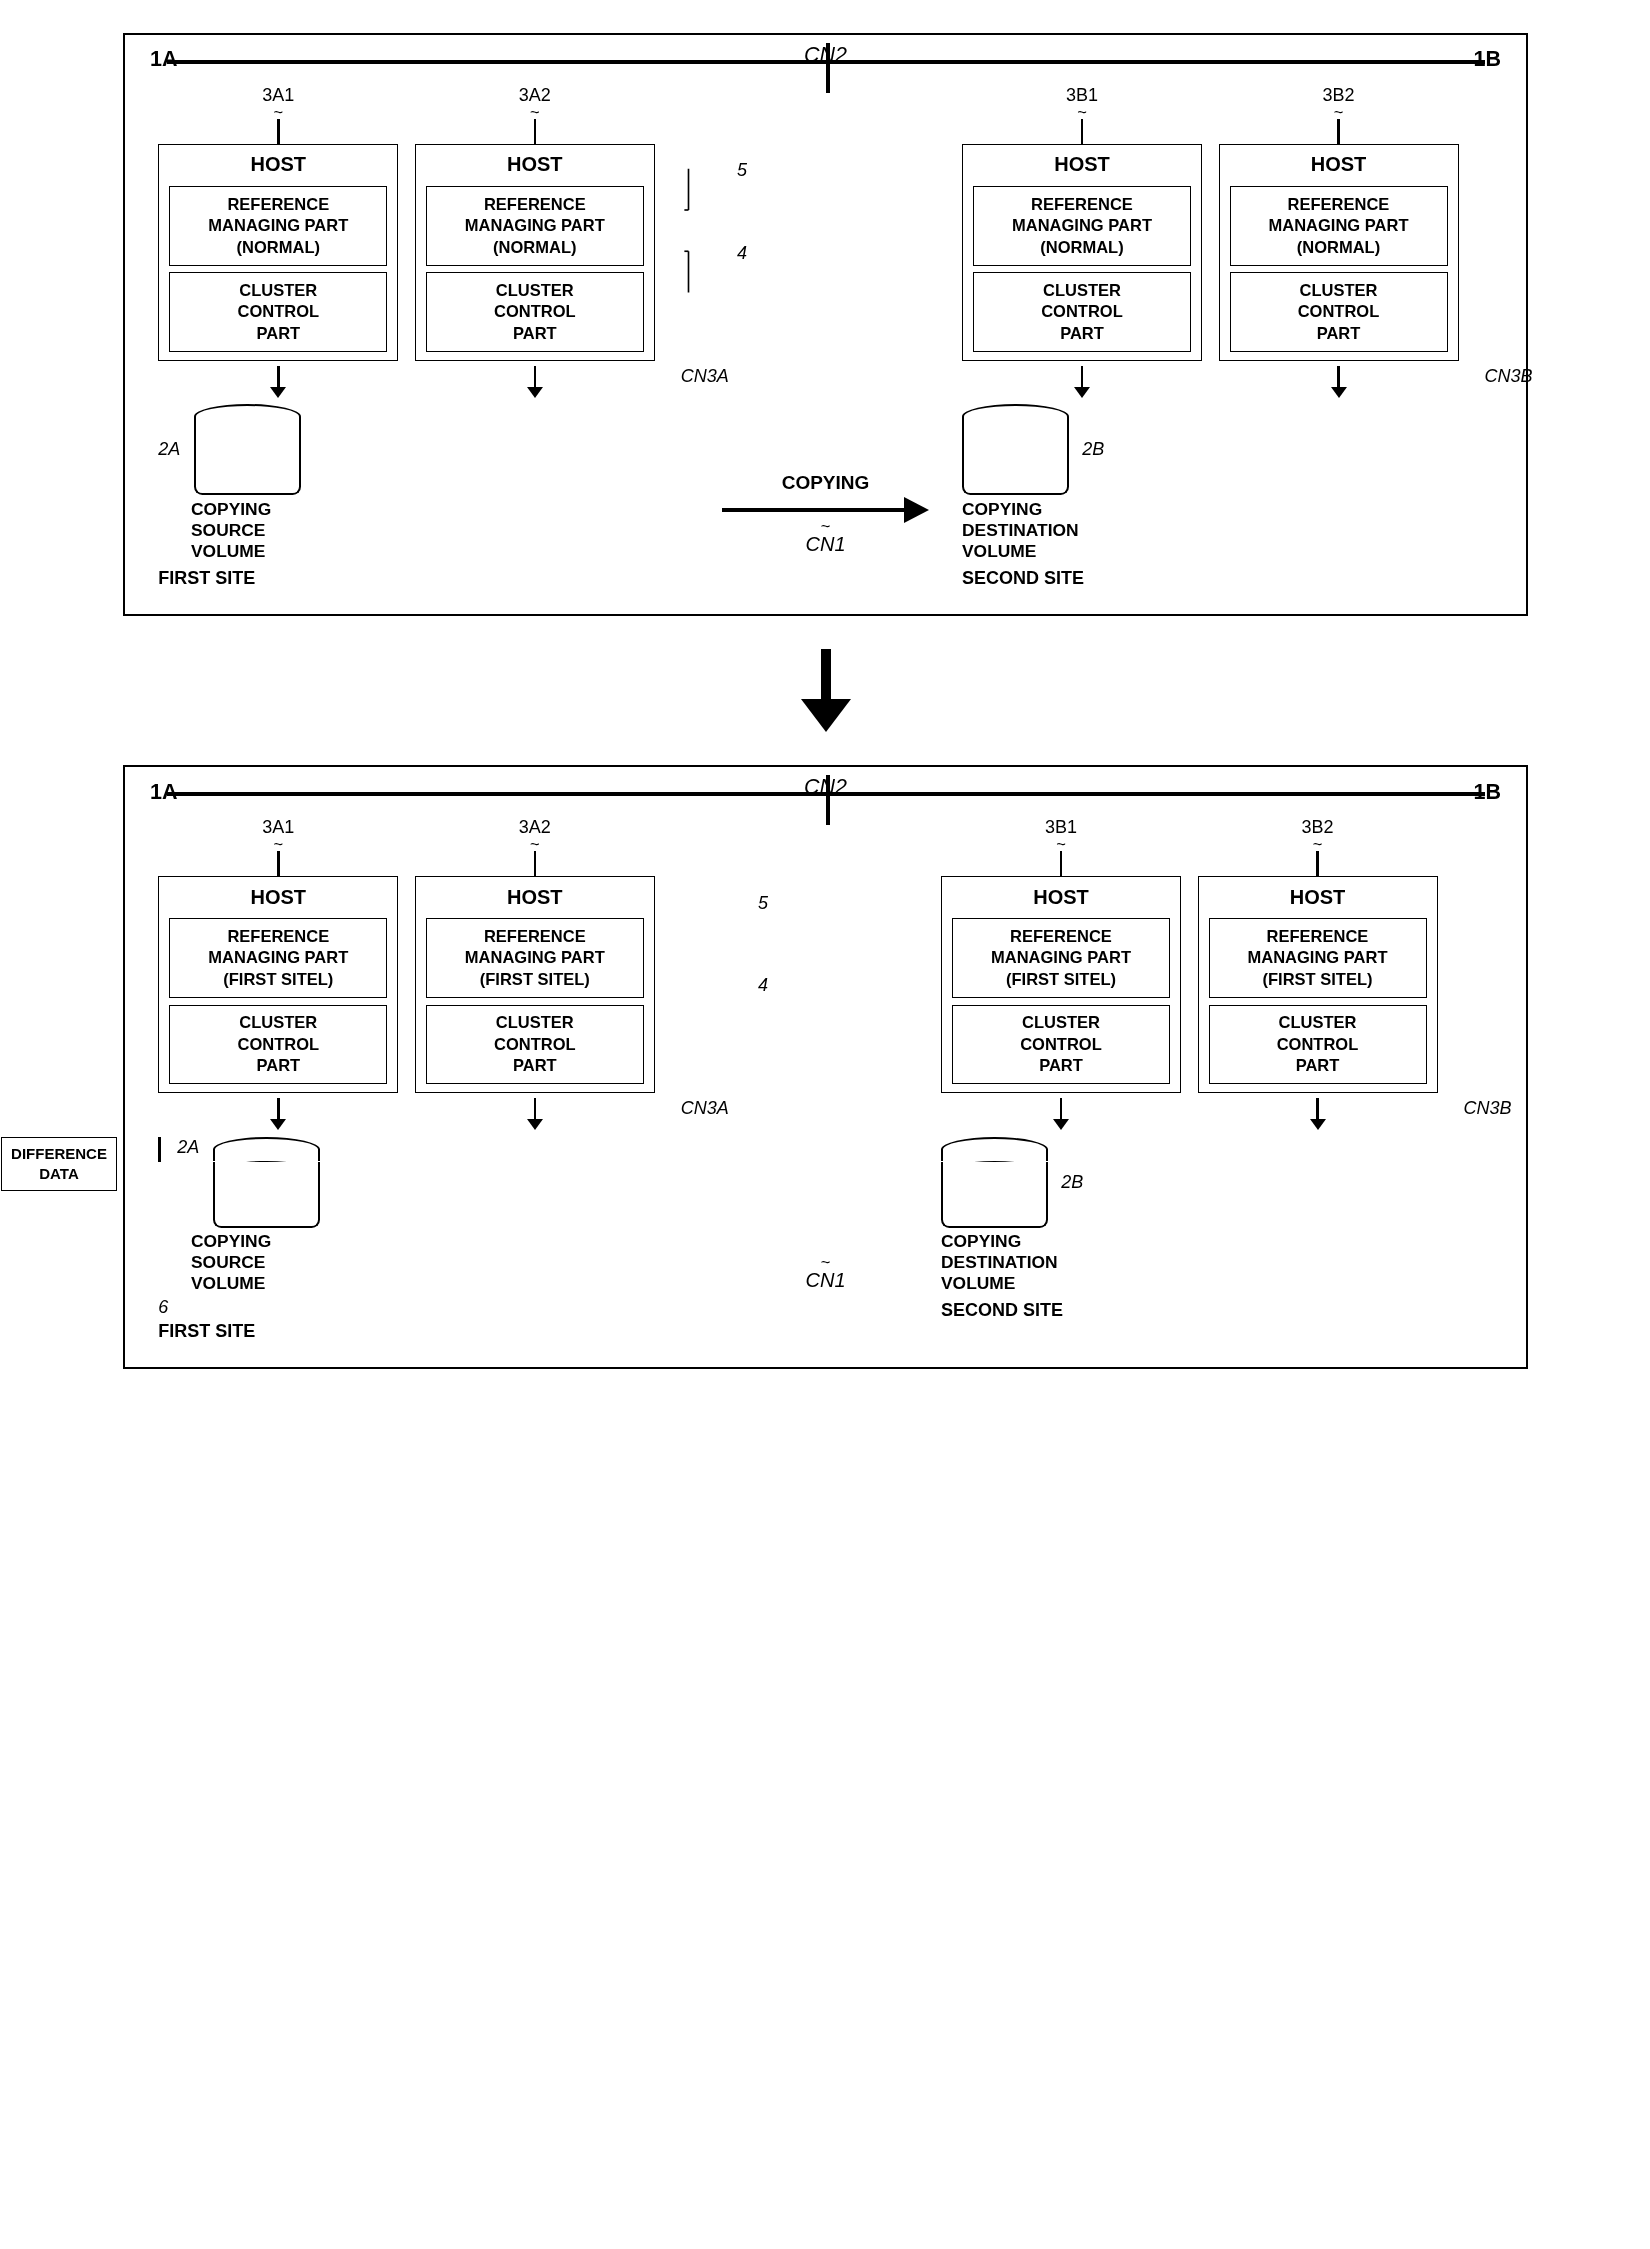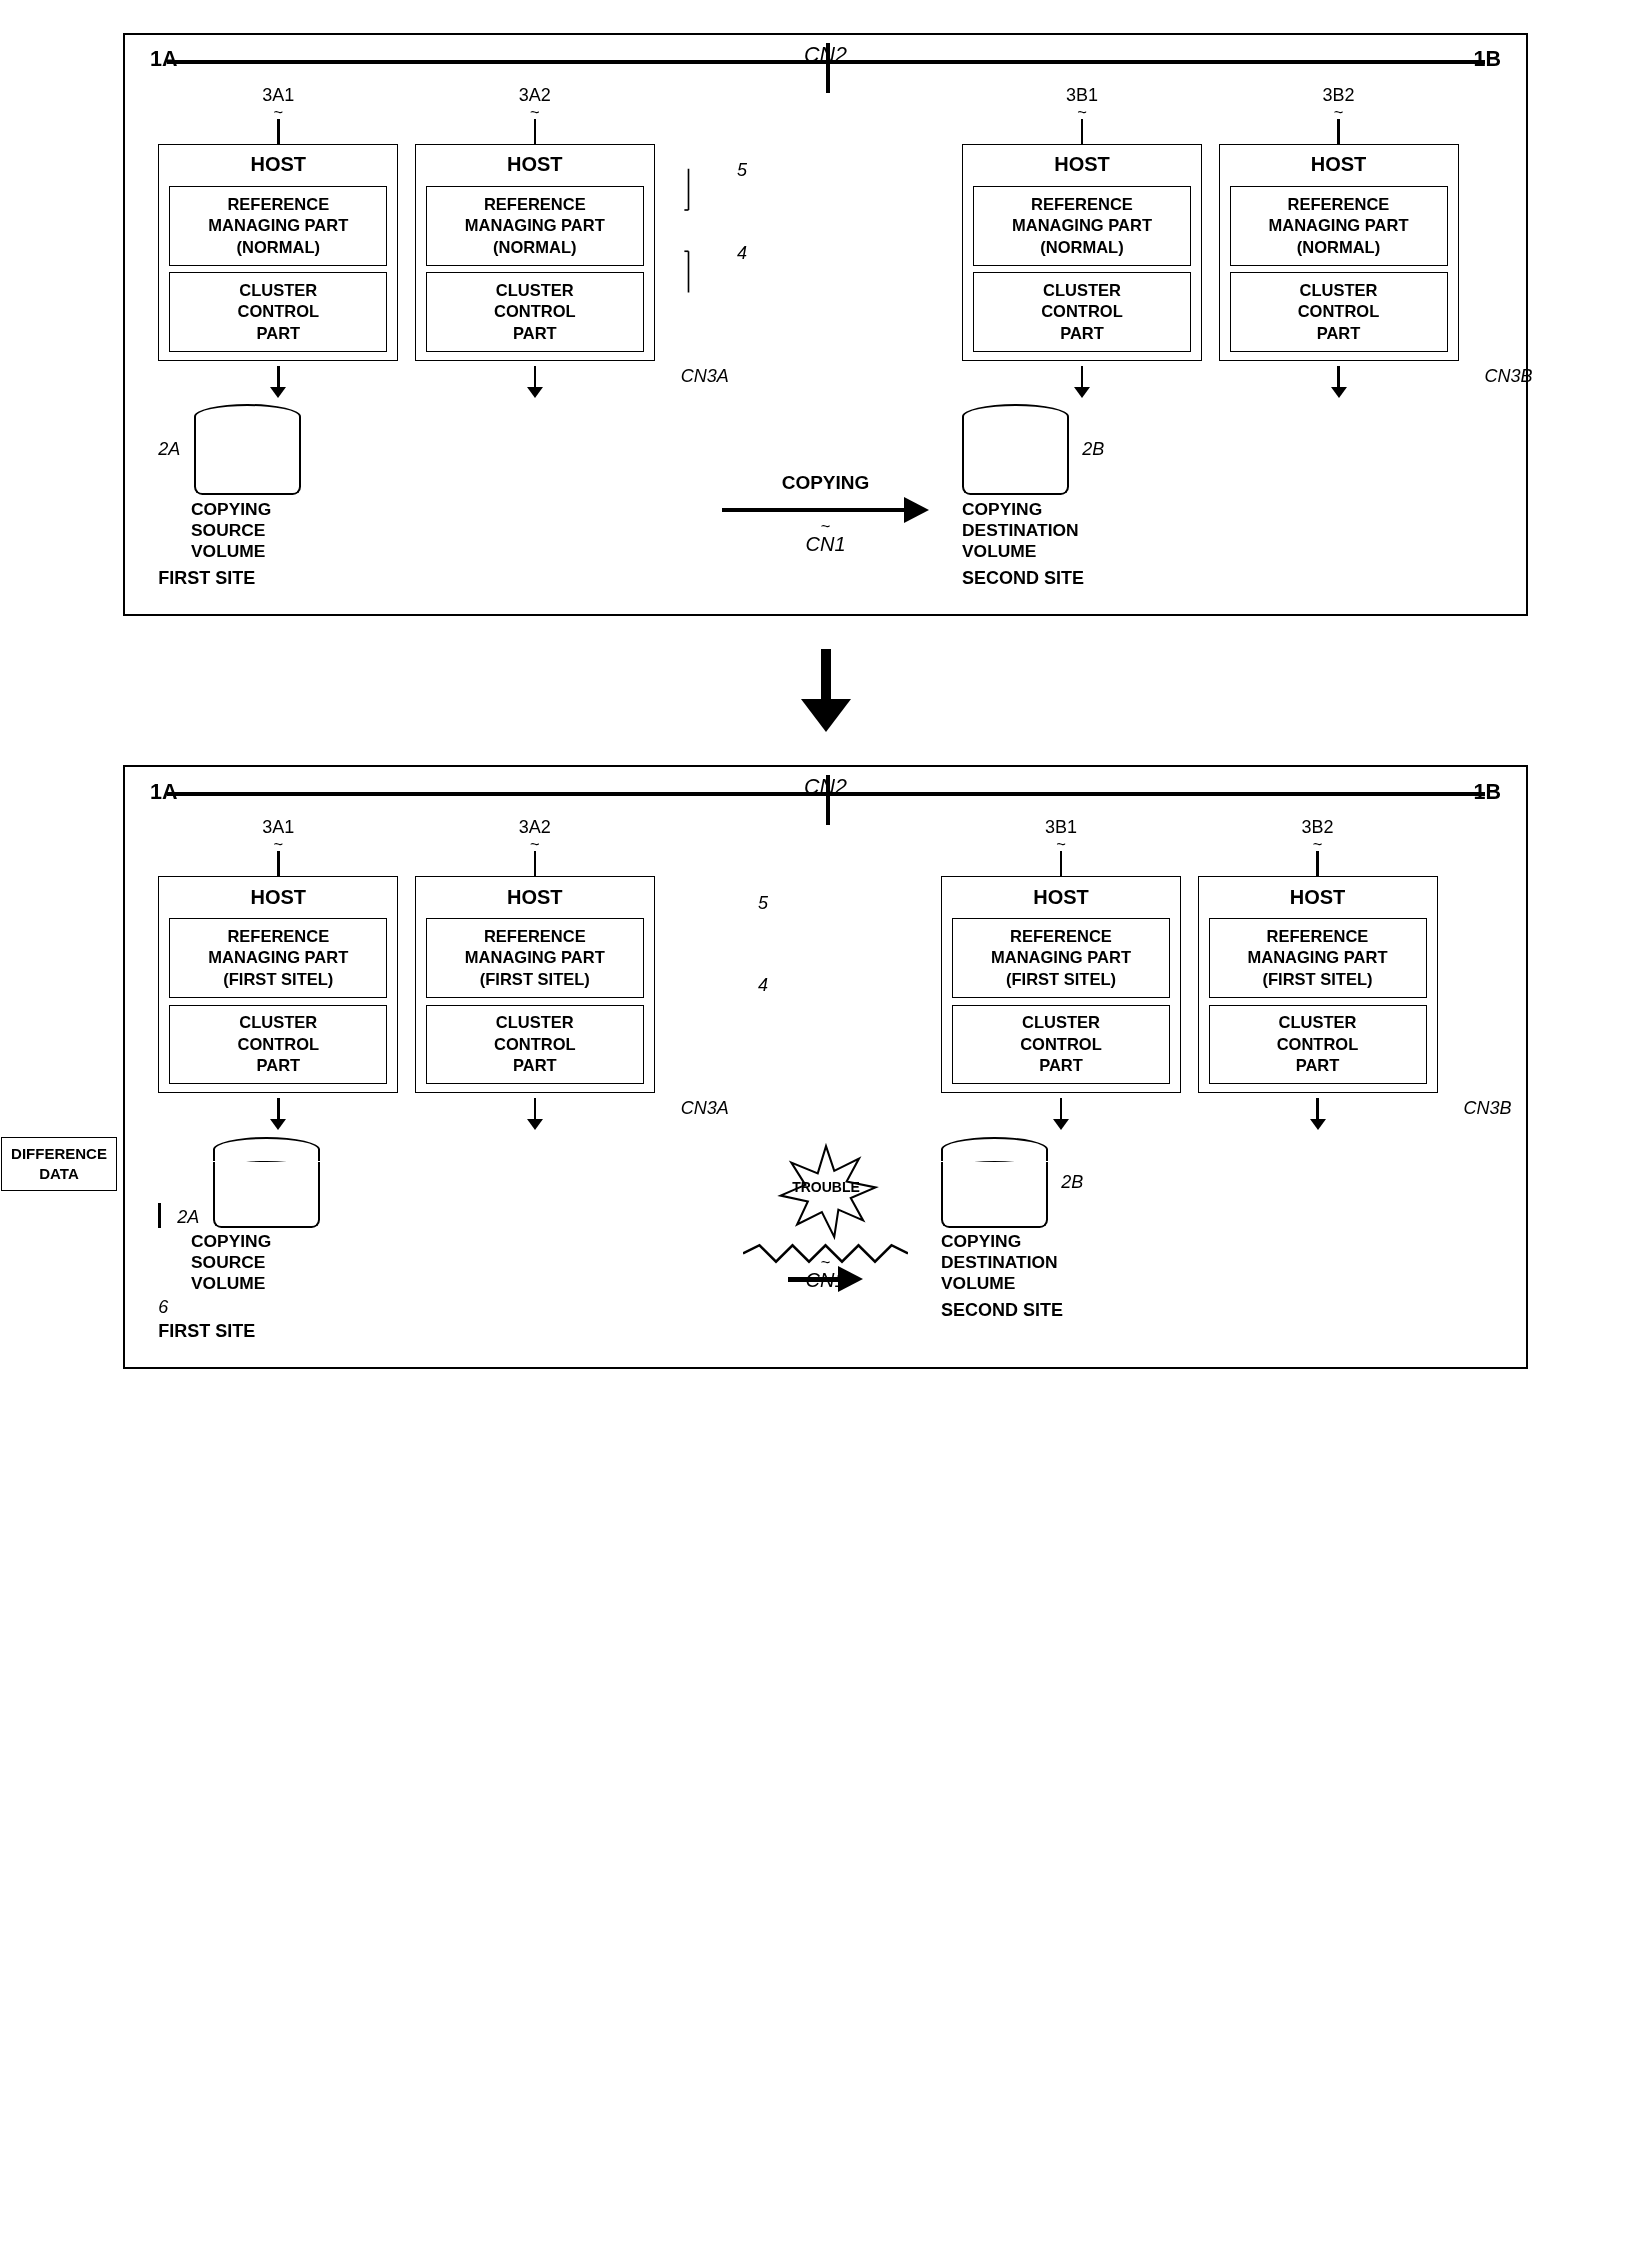--- a/index.html
+++ b/index.html
@@ -458,21 +458,21 @@
             <div style="width:2.5px; height:20.7px; background:#000;"></div>
             <div class="d-head"></div>
           </div>
           <div style="width:240px; display:flex; flex-direction:column; align-items:center; position:relative;">
             <div style="width:2.5px; height:20.7px; background:#000;"></div>
             <div class="d-head"></div>
             <span style="position:absolute; right:-74px; top:0; font-size:18px; font-style:italic;">CN3A</span>
           </div>
         </div>
 
-        <div style="display:flex; align-items:flex-end; gap:13.2px; padding-left:8.3px; margin-top:6.6px; position:relative;">
+        <div style="display:flex; align-items:flex-start; gap:13.2px; padding-left:8.3px; margin-top:6.6px; position:relative;">
 
           <div style="display:flex; flex-direction:column; align-items:center; gap:3.3px; position:absolute; left:-149px; top:0;">
             <div style="border:1.7px solid #000; padding:6.6px 8.3px; font-size:15px; font-weight:bold; text-align:center; line-height:1.3; width:116px;">
               <span style="white-space:pre-line;">DIFFERENCE
 DATA</span>
             </div>
           </div>
 
           <div style="width:2.5px; height:25px; background:#000; margin-right:3.3px;"></div>
           <span style="font-size:18px; font-style:italic;">2A</span>
@@ -495,37 +495,20 @@
           <span style="font-size:18px; font-weight:bold;">FIRST SITE</span>
         </div>
       </div>
 
       <div style="display:flex; flex-direction:column; align-items:center; justify-content:flex-end; padding-bottom:50px; min-width:165px; position:relative;">
         <div style="position:absolute; bottom:50px; left:50%; transform:translateX(-50%); display:flex; flex-direction:column; align-items:center;">
           <span style="font-size:16.5px; line-height:0.8;">~</span>
           <span style="font-size:20px; font-style:italic;">CN1</span>
         </div>
 
-        <div style="display:flex; flex-direction:column; align-items:center; gap:0;">
-
-          <svg width="116" height="99" viewBox="0 0 140 120">
-
-            <polygon points="70,5 80,35 110,20 95,48 130,55 100,68 115,95 85,82 80,115 65,85 35,100 48,72 15,65 45,52 28,25 60,38" fill="none" stroke="#000" stroke-width="2.5"></polygon>
-            <text x="70" y="60" text-anchor="middle" font-size="17" font-weight="bold">TROUBLE</text>
-          </svg>
-
-          <svg width="165" height="25" viewBox="0 0 200 30">
-            <polyline points="0,15 20,5 40,25 60,5 80,25 100,5 120,25 140,5 160,25 180,5 200,15" fill="none" stroke="#000" stroke-width="3"></polyline>
-          </svg>
-
-          <div style="display:flex; align-items:center;">
-            <div style="width:50px; height:4.1px; background:#000;"></div>
-            <div class="copy-arrowhead"></div>
-          </div>
-        </div>
       </div>
 
       <div class="site">
         <div style="display:flex; gap:16.5px; margin-bottom:0;">
           <div style="display:flex; flex-direction:column; align-items:center; width:240px;">
             <span style="font-size:18px;">3B1</span>
             <span style="font-size:16.5px; line-height:0.8;">~</span>
             <div style="width:2.5px; height:25px; background:#000;"></div>
           </div>
           <div style="display:flex; flex-direction:column; align-items:center; width:240px;">

